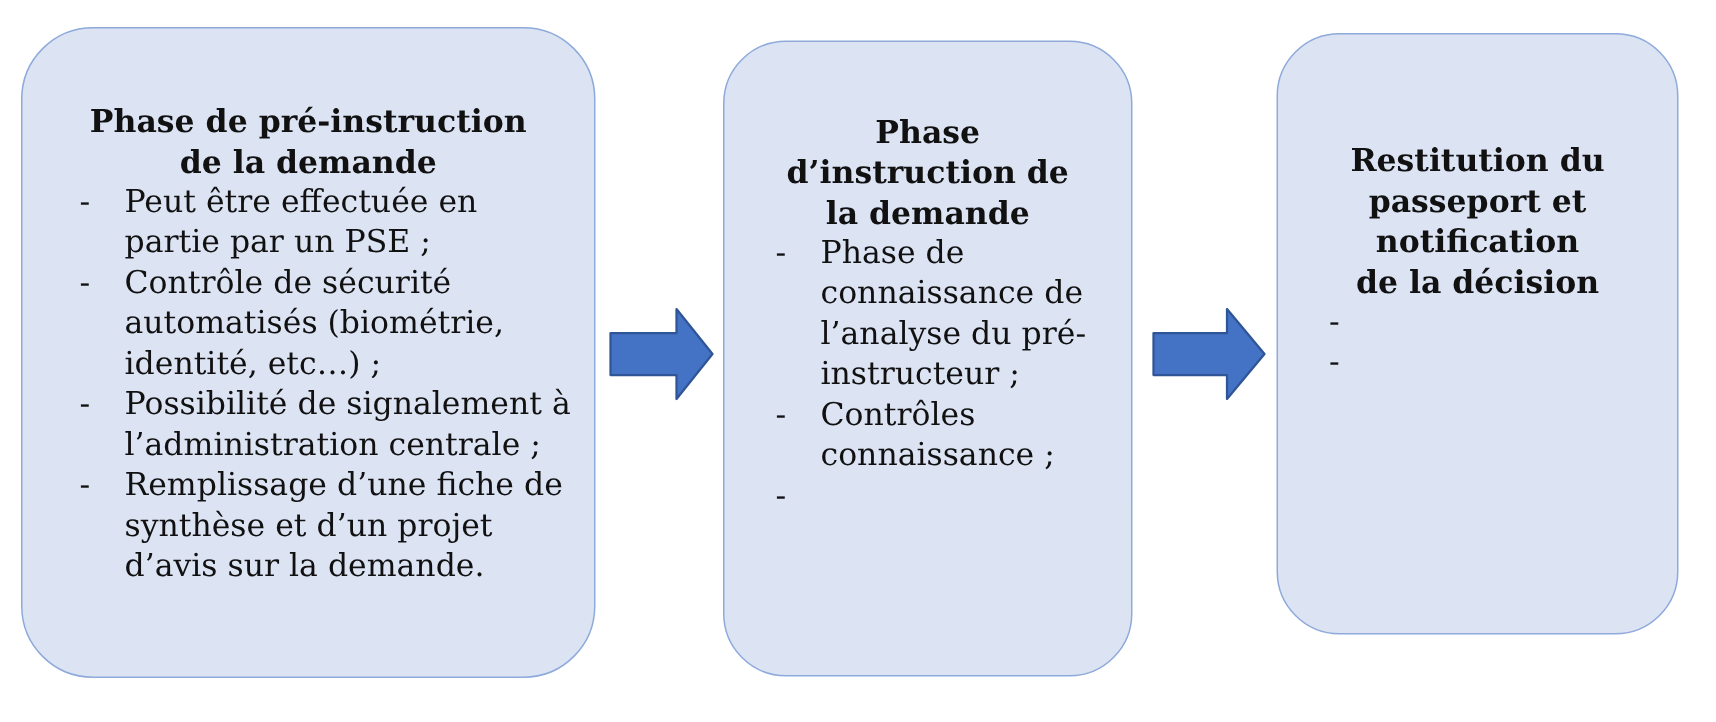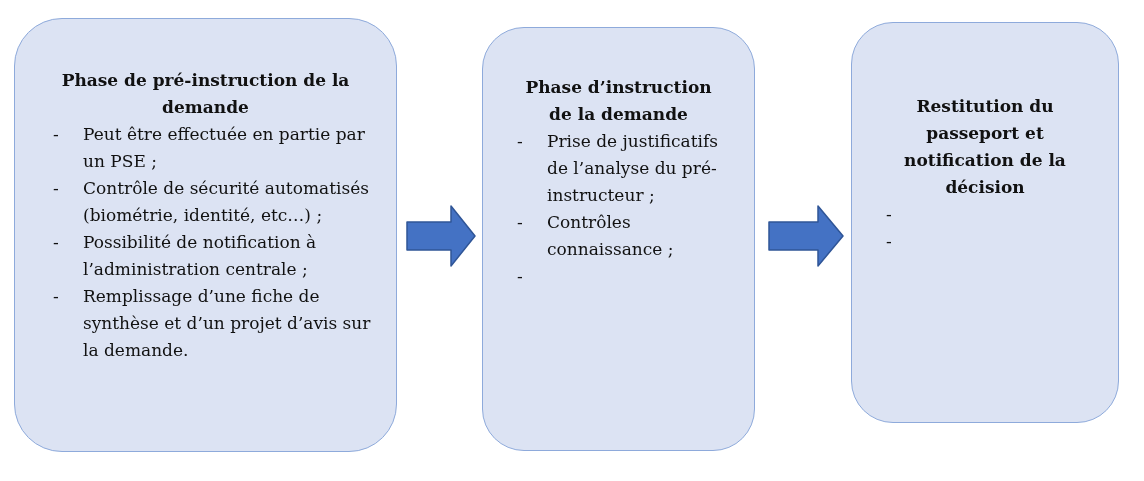--- a/index.html
+++ b/index.html
@@ -14,21 +14,21 @@
     background: #ffffff;
     font-family: "DejaVu Serif", "Liberation Serif", serif;
     color: #111111;
     overflow: hidden;
   }
   .phase-box {
     position: absolute;
     box-sizing: border-box;
     background: #dce3f3;
     border: 1.5px solid #8eaadb;
-    font-size: 17px;
+    font-size: 21px;
     line-height: 27px;
   }
   .box-1 {
     left: 14px; top: 18px;
     width: 383px; height: 434px;
     border-radius: 48px;
     padding: 48px 14px 10px 14px;
   }
   .box-2 {
     left: 482px; top: 27px;
@@ -83,39 +83,39 @@
       <li>
         <span class="bullet-marker">-</span>
         <span class="bullet-text">Peut être effectuée en partie par un PSE ;</span>
       </li>
       <li>
         <span class="bullet-marker">-</span>
         <span class="bullet-text">Contrôle de sécurité automatisés (biométrie, identité, etc…) ;</span>
       </li>
       <li>
         <span class="bullet-marker">-</span>
-        <span class="bullet-text">Possibilité de notification à l’administration centrale ;</span>
+        <span class="bullet-text">Possibilité de signalement à l’administration centrale ;</span>
       </li>
       <li>
         <span class="bullet-marker">-</span>
         <span class="bullet-text">Remplissage d’une fiche de synthèse et d’un projet d’avis sur la demande.</span>
       </li>
     </ul>
   </div>
 
   <svg class="flow-arrow arrow-1" width="70" height="62" viewBox="0 0 70 62" xmlns="http://www.w3.org/2000/svg">
     <polygon points="1,17 45,17 45,1 69,31 45,61 45,45 1,45" stroke="#2f5597" stroke-width="1.5" stroke-linejoin="round" fill="#4472c4"></polygon>
   </svg>
 
   <div class="phase-box box-2">
     <div class="box-title">Phase d’instruction de la demande</div>
     <ul class="bullet-list">
       <li>
         <span class="bullet-marker">-</span>
-        <span class="bullet-text">Prise de justificatifs de l’analyse du pré-instructeur ;</span>
+        <span class="bullet-text">Phase de connaissance de l’analyse du pré-instructeur ;</span>
       </li>
       <li>
         <span class="bullet-marker">-</span>
         <span class="bullet-text">Contrôles connaissance ;</span>
       </li>
       <li>
         <span class="bullet-marker">-</span>
       </li>
     </ul>
   </div>

